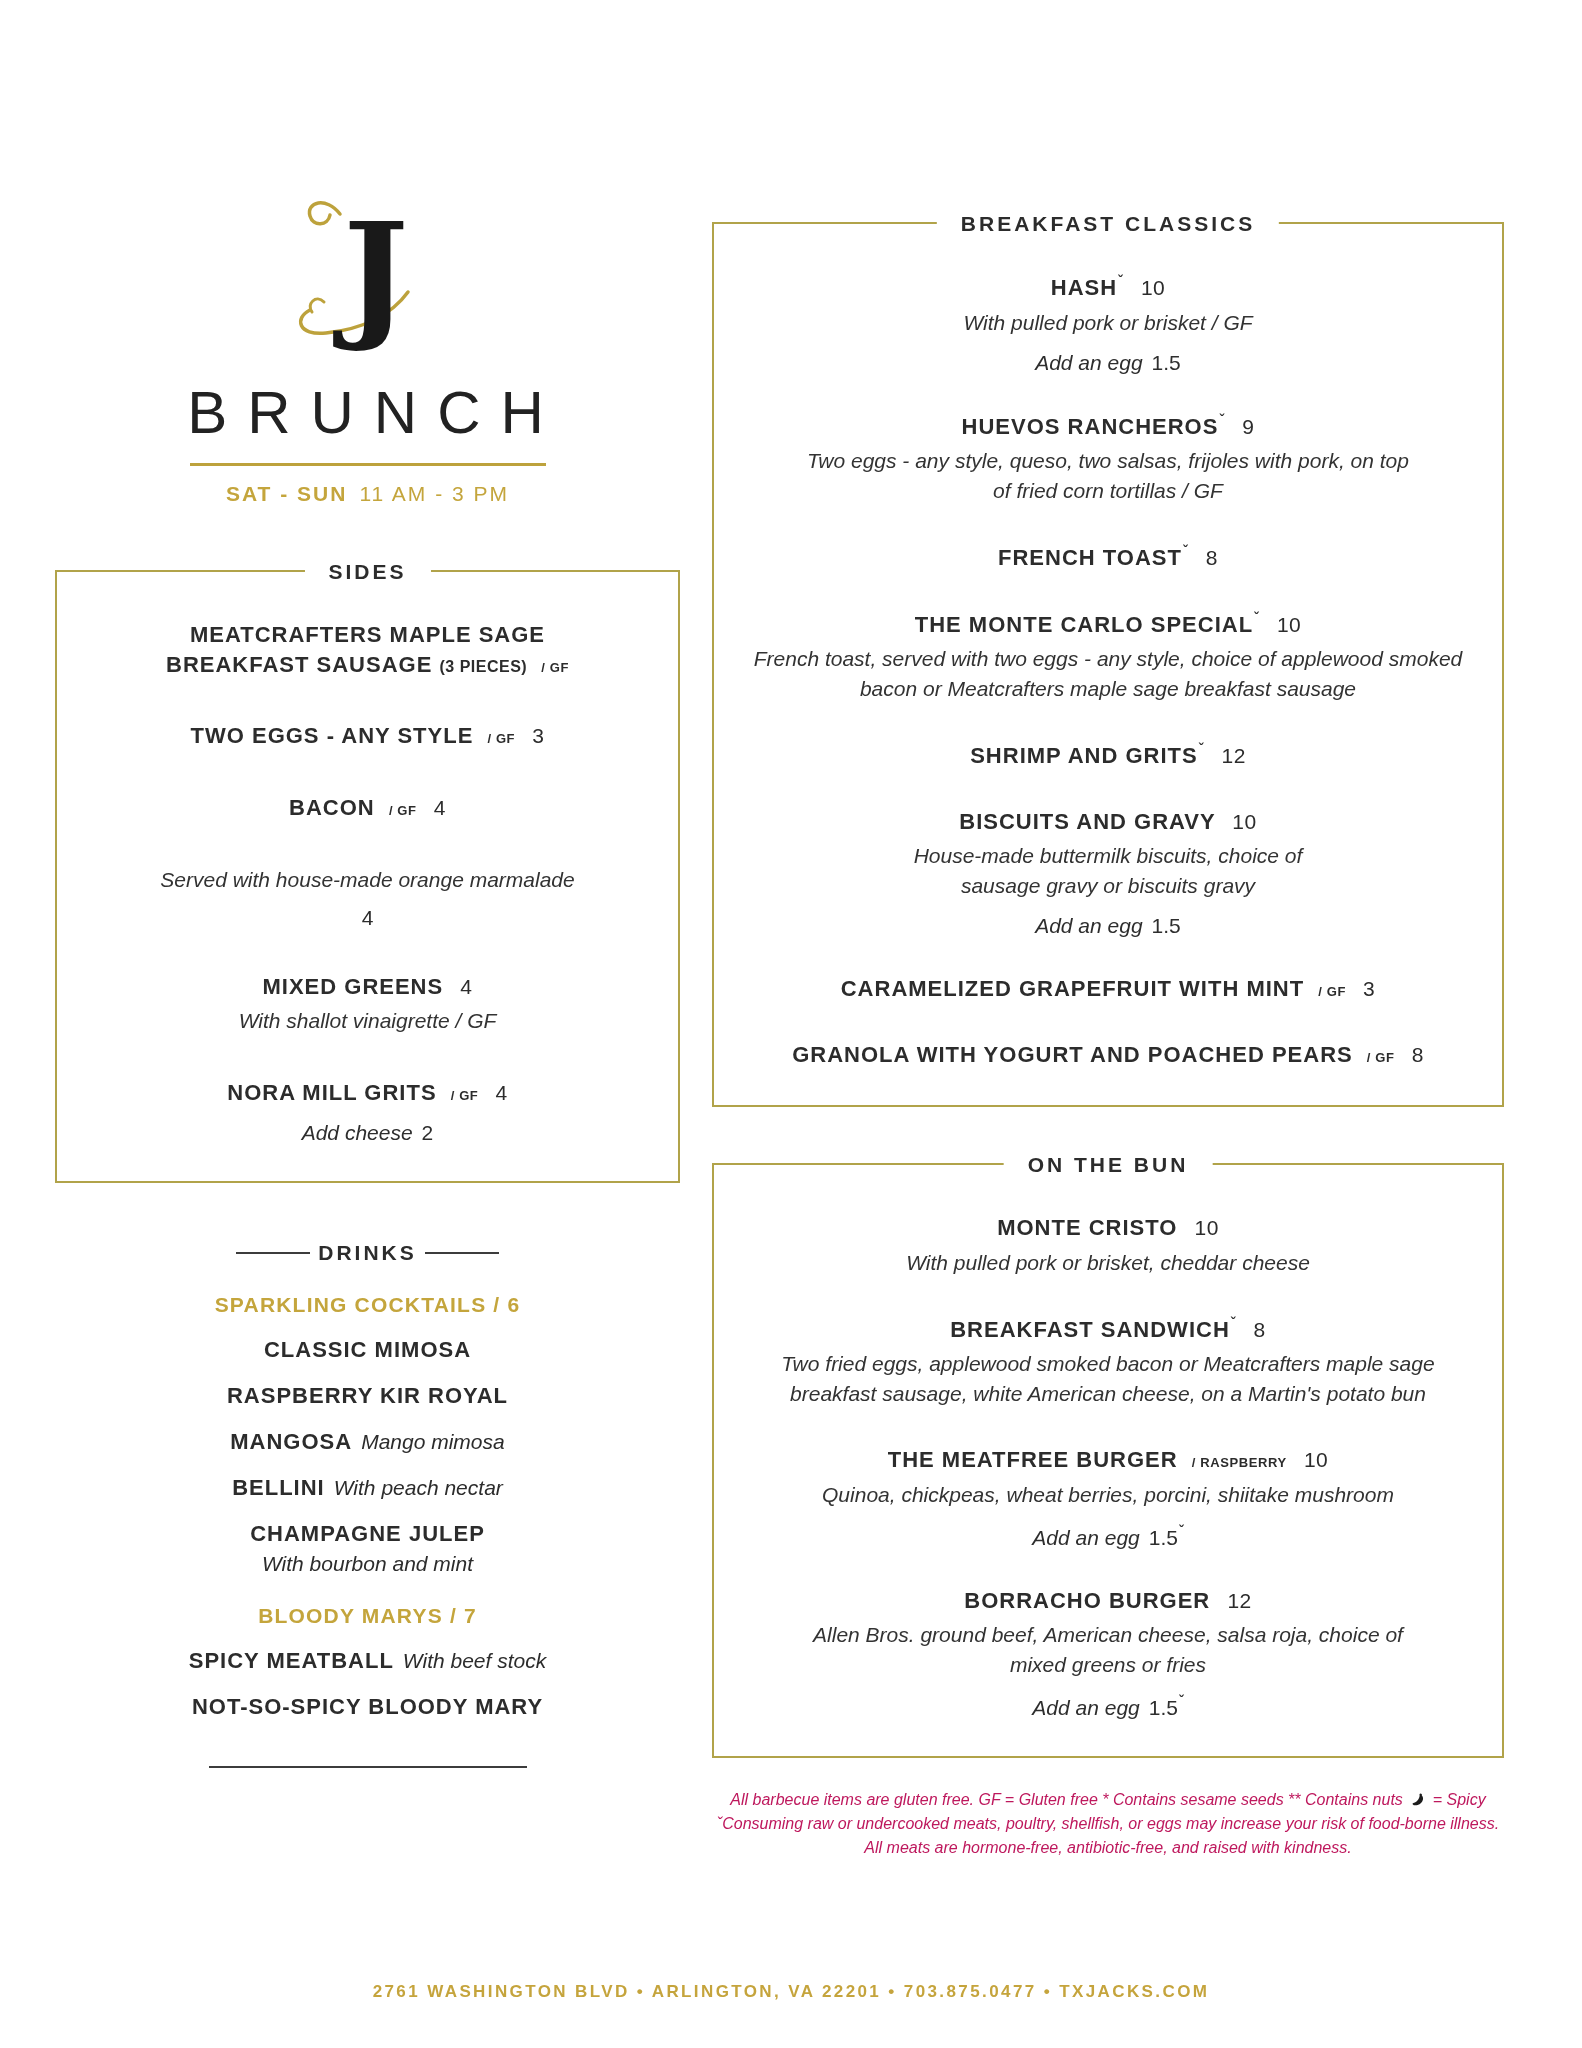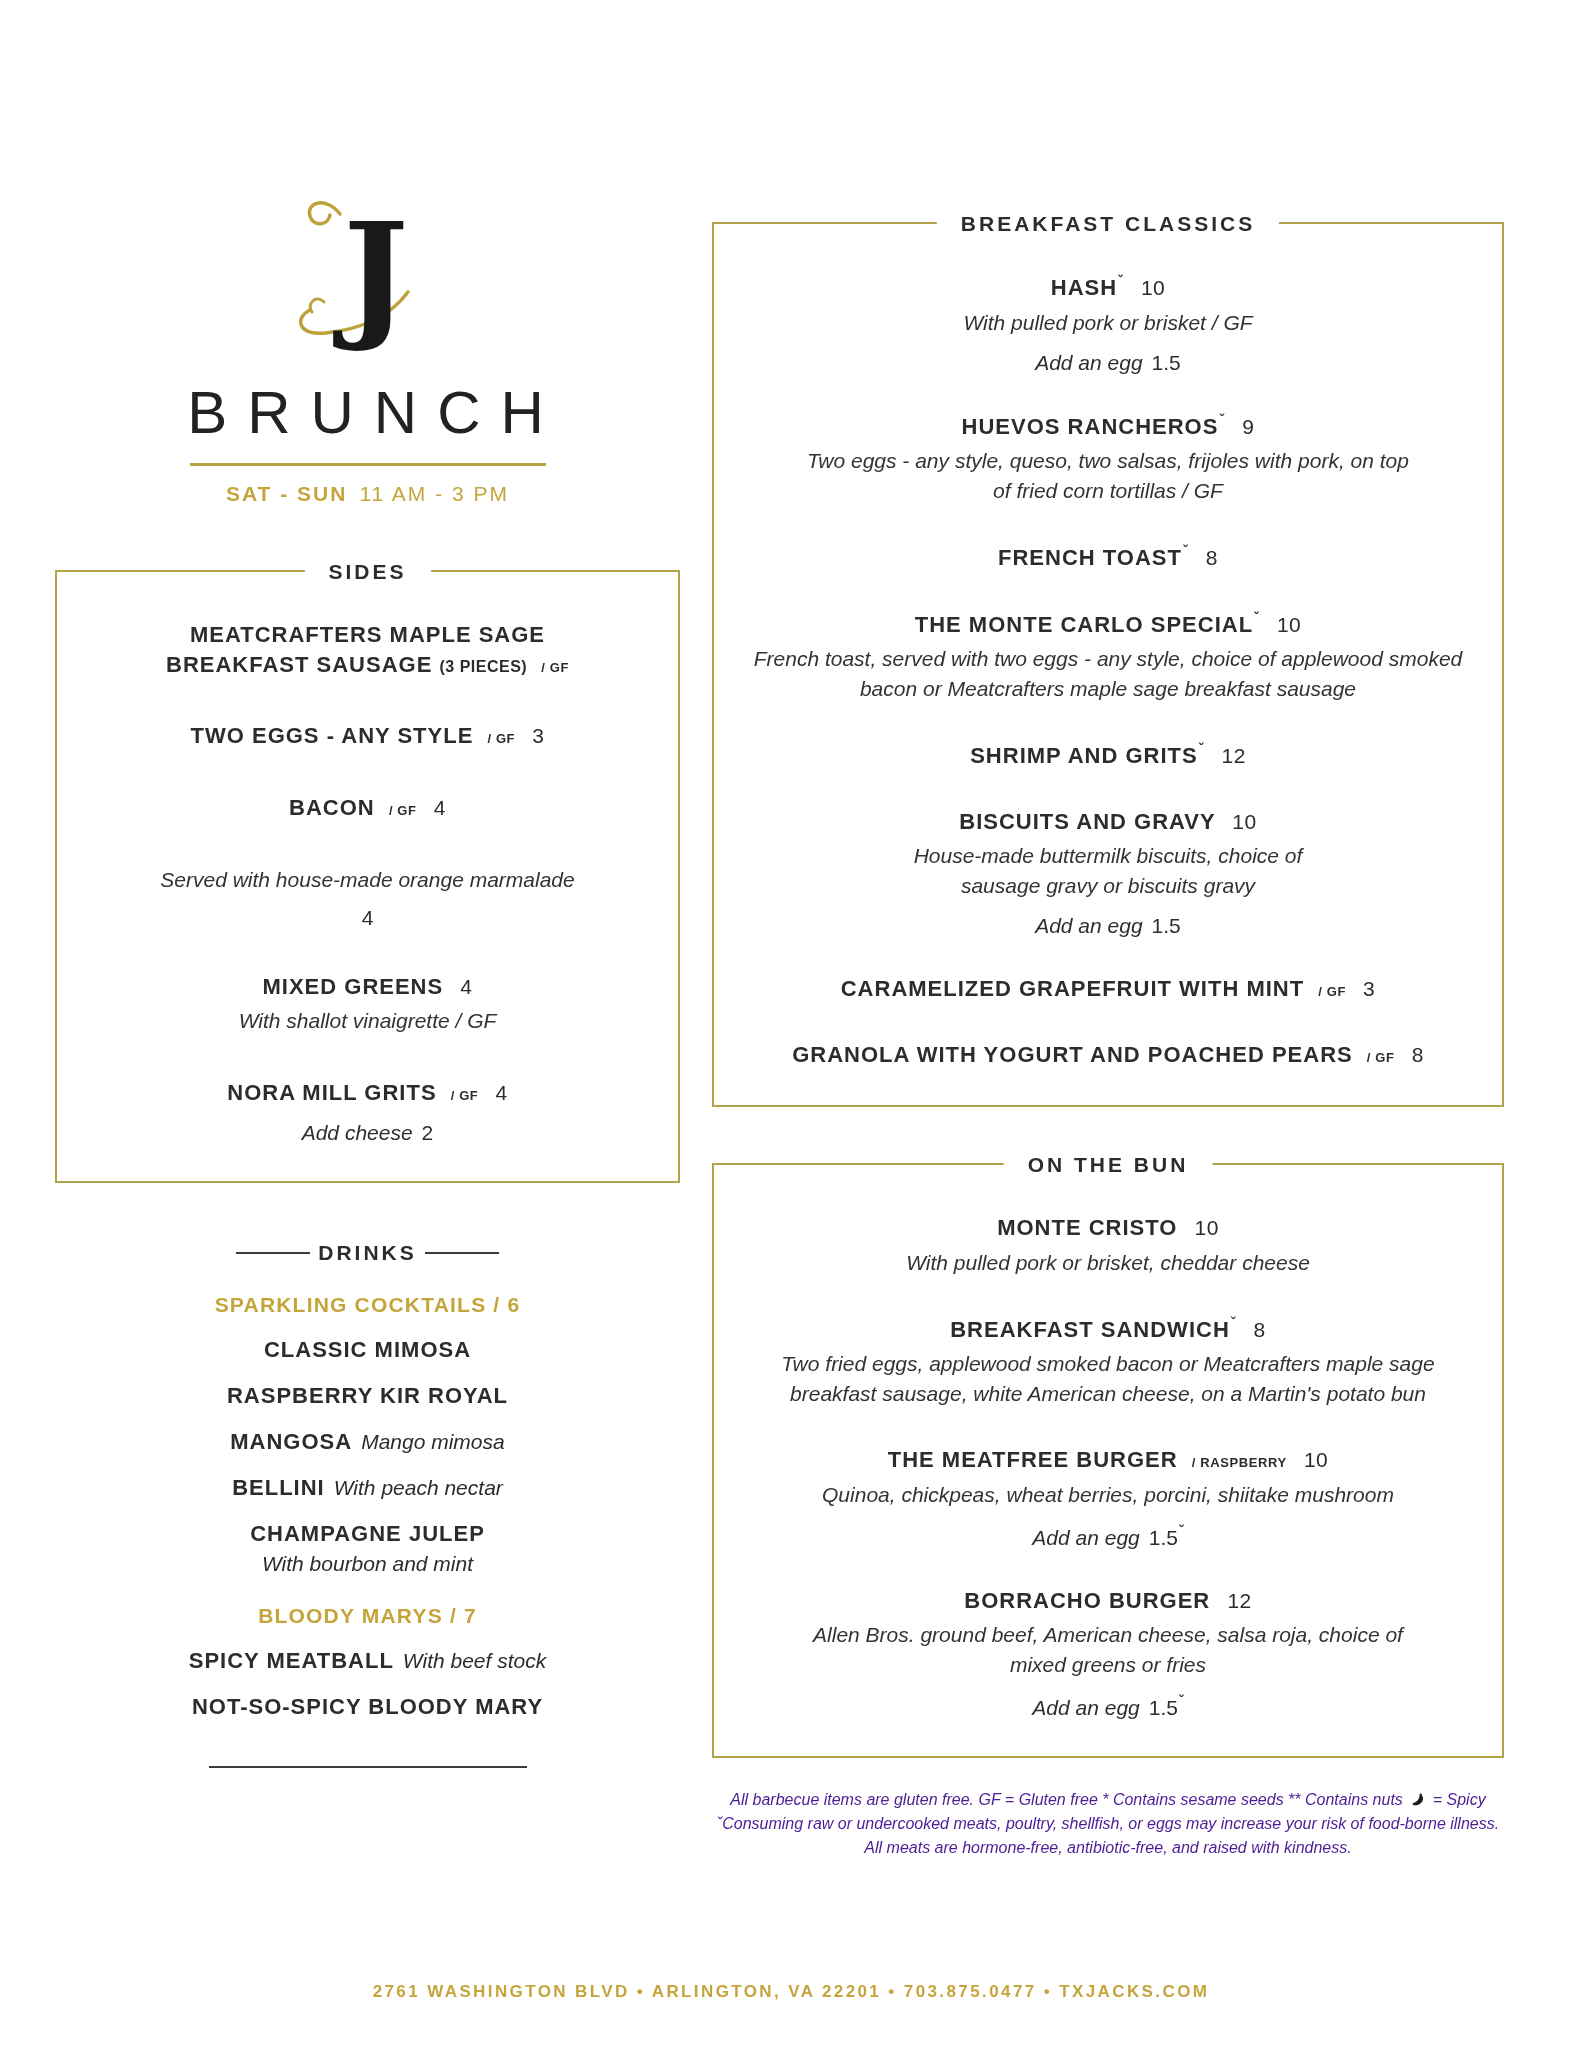--- a/index.html
+++ b/index.html
@@ -50,21 +50,21 @@
   .drinks { margin-top:58px; }
   .drinks-head { display:flex; align-items:center; justify-content:center; gap:8px; font-size:21px; font-weight:700; letter-spacing:3px; color:#2c2c2c;margin-top:47px; }
   .drinks-head .rule { width:74px; height:2px; background:#3c3c3c; }
   .drink-cat { color:#c4a53c; font-weight:700; font-size:21px; letter-spacing:1.2px; margin-top:28px; }
   .drink-item { margin-top:20px; font-size:22px; font-weight:700; letter-spacing:1px; color:#2c2c2c; }
   .drink-desc-inline { font-weight:400; font-style:italic; font-size:21px; letter-spacing:0; margin-left:9px; }
   .drink-desc { font-weight:400; font-style:italic; font-size:21px; letter-spacing:0; margin-top:5px; }
   .end-rule { width:318px; height:2px; background:#3c3c3c; margin:46px auto 0; }
 
   
-  .footnotes { margin-top:30px; font-style:italic; font-size:16px; color:#4c1d95; line-height:1.5; text-align:center; }
+  .footnotes { margin-top:30px; font-style:italic; font-size:16px; color:#be185d; line-height:1.5; text-align:center; }
   .chili { display:inline-block; width:15px; height:15px; vertical-align:-2px; margin:0 3px; }
   .footer {
     position:absolute; left:0; right:0; bottom:46px; text-align:center;
     color:#c5a43c; font-weight:700; font-size:17px; letter-spacing:2.4px;
   }
 </style>
 </head>
 <body>
 
 <div class="page">

